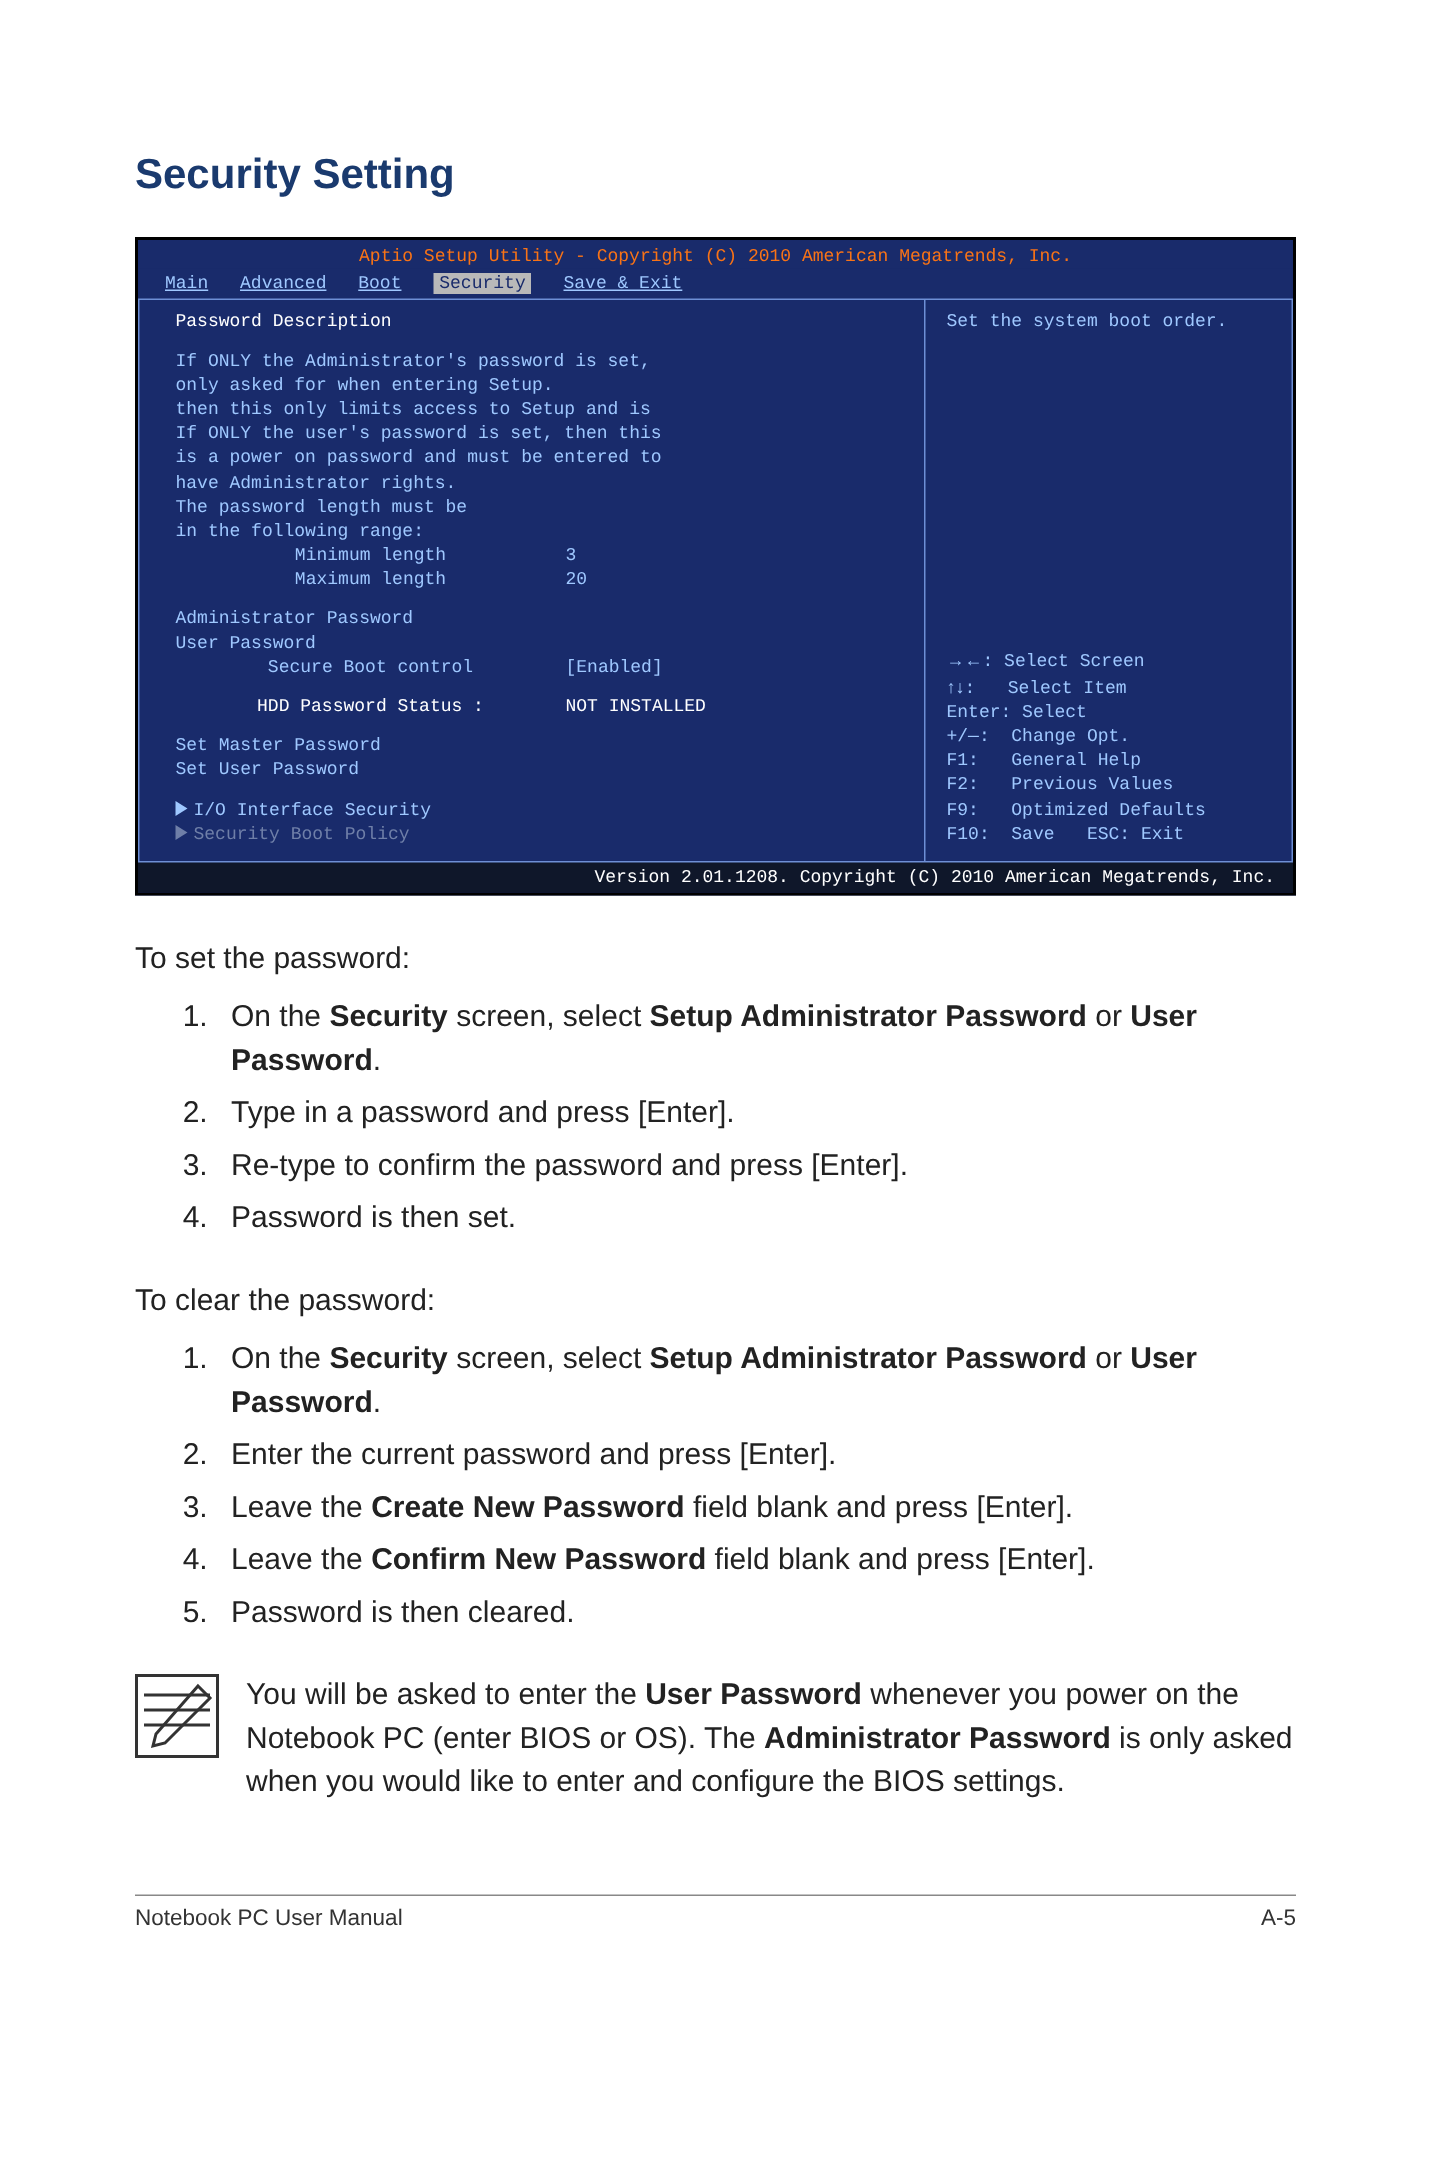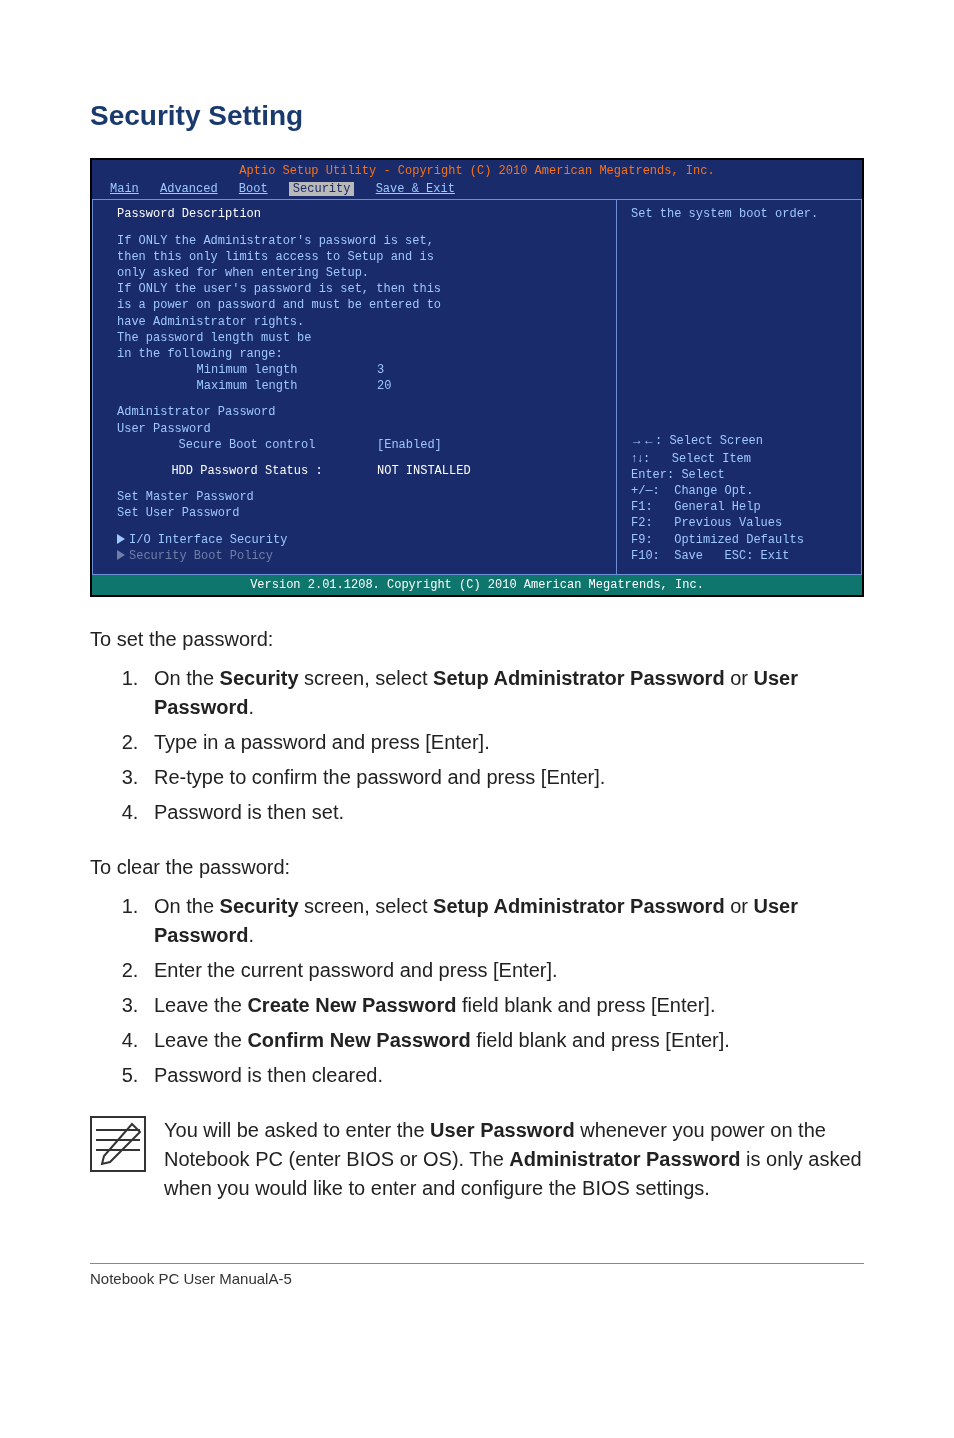--- a/index.html
+++ b/index.html
@@ -71,25 +71,25 @@
     border-right: 1px solid #6e8fd6;
     color: #9fc8ff;
     display: flex;
     flex-direction: column;
     justify-content: space-between;
   }
   .bios-right .help-bottom { color: #9fc8ff; }
   .bios-right .help-bottom div { white-space: pre; }
   .arrow { font-family: Arial, sans-serif; }
   .bios-footer {
-    text-align: center;
+    text-align: right;
     color: #fff;
-    padding: 2px 0;
+    padding: 2px 12px;
     border-top: 1px solid #6e8fd6;
-    background: #0f766e;
+    background: #0f172a;
   }
   .triangle {
     display:inline-block;
     width:0;height:0;
     border-top:5px solid transparent;
     border-bottom:5px solid transparent;
     border-left:8px solid #9fc8ff;
     margin-right:4px;
     vertical-align: -1px;
   }
@@ -122,21 +122,21 @@
     width: 52px;
     height: 52px;
     border: 2px solid #333;
     position: relative;
     flex-shrink: 0;
   }
   .note-icon svg { width: 100%; height: 100%; }
 
   .footer {
     display: flex;
-    justify-content: flex-start;
+    justify-content: space-between;
     border-top: 1px solid #888;
     margin-top: 60px;
     padding-top: 6px;
     font-size: 15px;
     color: #333;
   }
 
   b, strong { font-weight: 700; }
 </style>
 </head>
@@ -152,22 +152,22 @@
       <span>Advanced</span>
       <span>Boot</span>
       <span class="active">Security</span>
       <span>Save &amp; Exit</span>
     </div>
     <div class="bios-body">
       <div class="bios-left">
         <div class="white">Password Description</div>
         <div style="height:10px"></div>
         <div>If ONLY the Administrator's password is set,</div>
+        <div>only asked for when entering Setup.</div>
         <div>then this only limits access to Setup and is</div>
-        <div>only asked for when entering Setup.</div>
         <div>If ONLY the user's password is set, then this</div>
         <div>is a power on password and must be entered to</div>
         <div>have Administrator rights.</div>
         <div>The password length must be</div>
         <div>in the following range:</div>
         <div class="row">
           <div class="lab">Minimum length</div>
           <div>3</div>
         </div>
         <div class="row">

